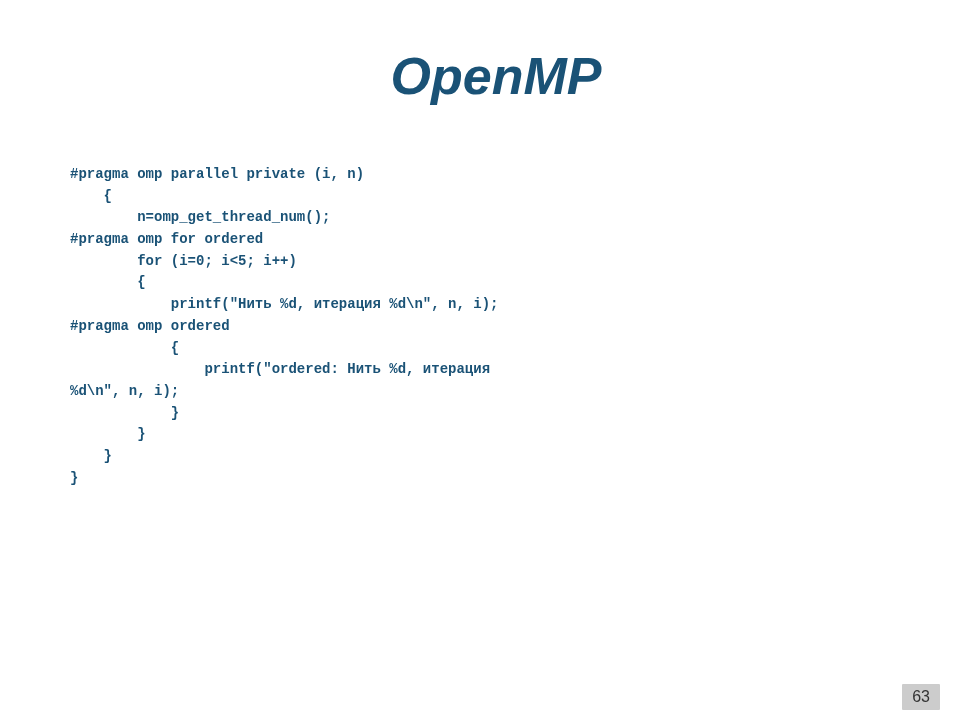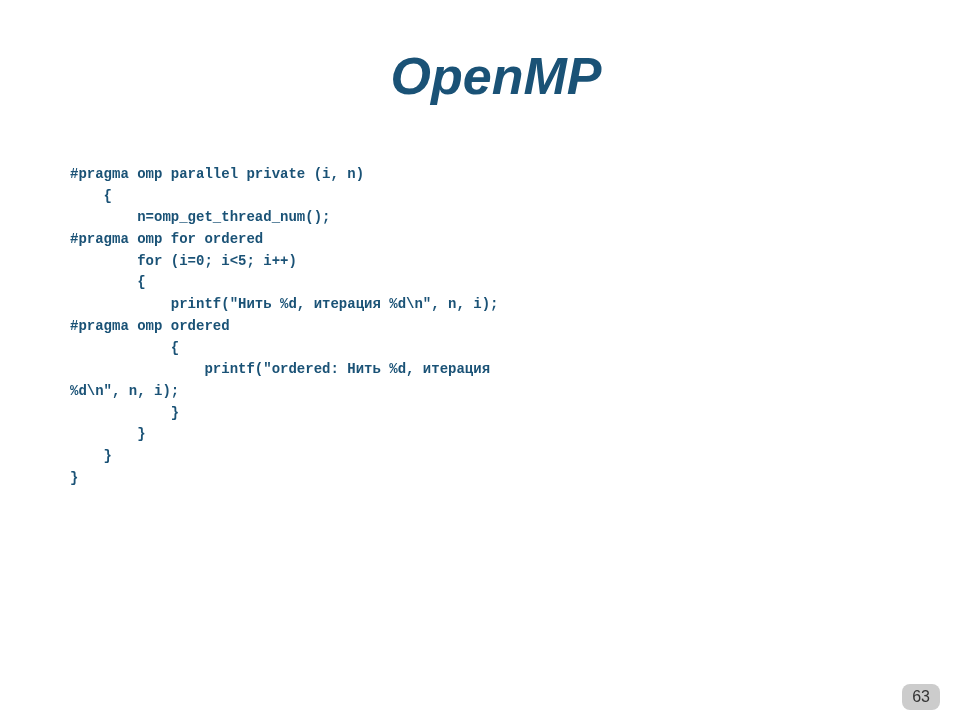--- a/index.html
+++ b/index.html
@@ -50,21 +50,21 @@
 
     .page-number {
       position: absolute;
       bottom: 18px;
       right: 28px;
       background: #cccccc;
       color: #333333;
       font-family: Arial, sans-serif;
       font-size: 16px;
       padding: 4px 10px;
-      border-radius: 8px;
+      border-radius: 1px;
     }
   </style>
 </head>
 <body>
 
 <div class="slide">
   <div class="slide-title">OpenMP</div>
   <div class="code-block"><span>#pragma omp parallel private (i, n)</span>
 <span>    {</span>
 <span>        n=omp_get_thread_num();</span>

